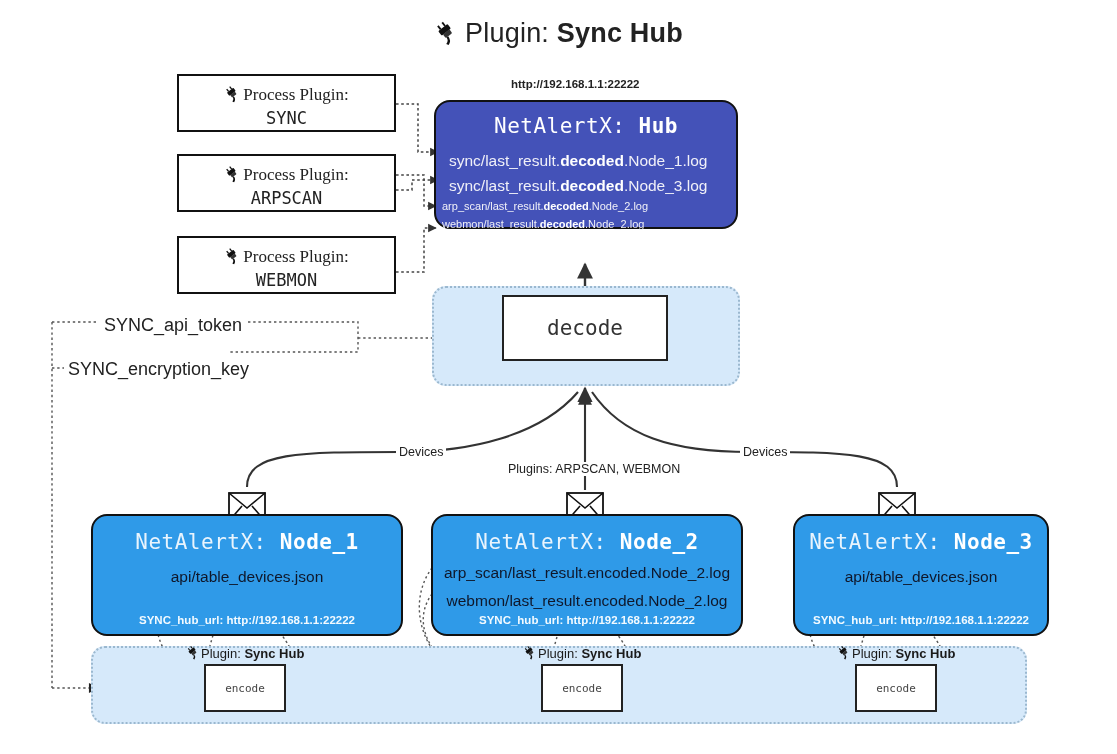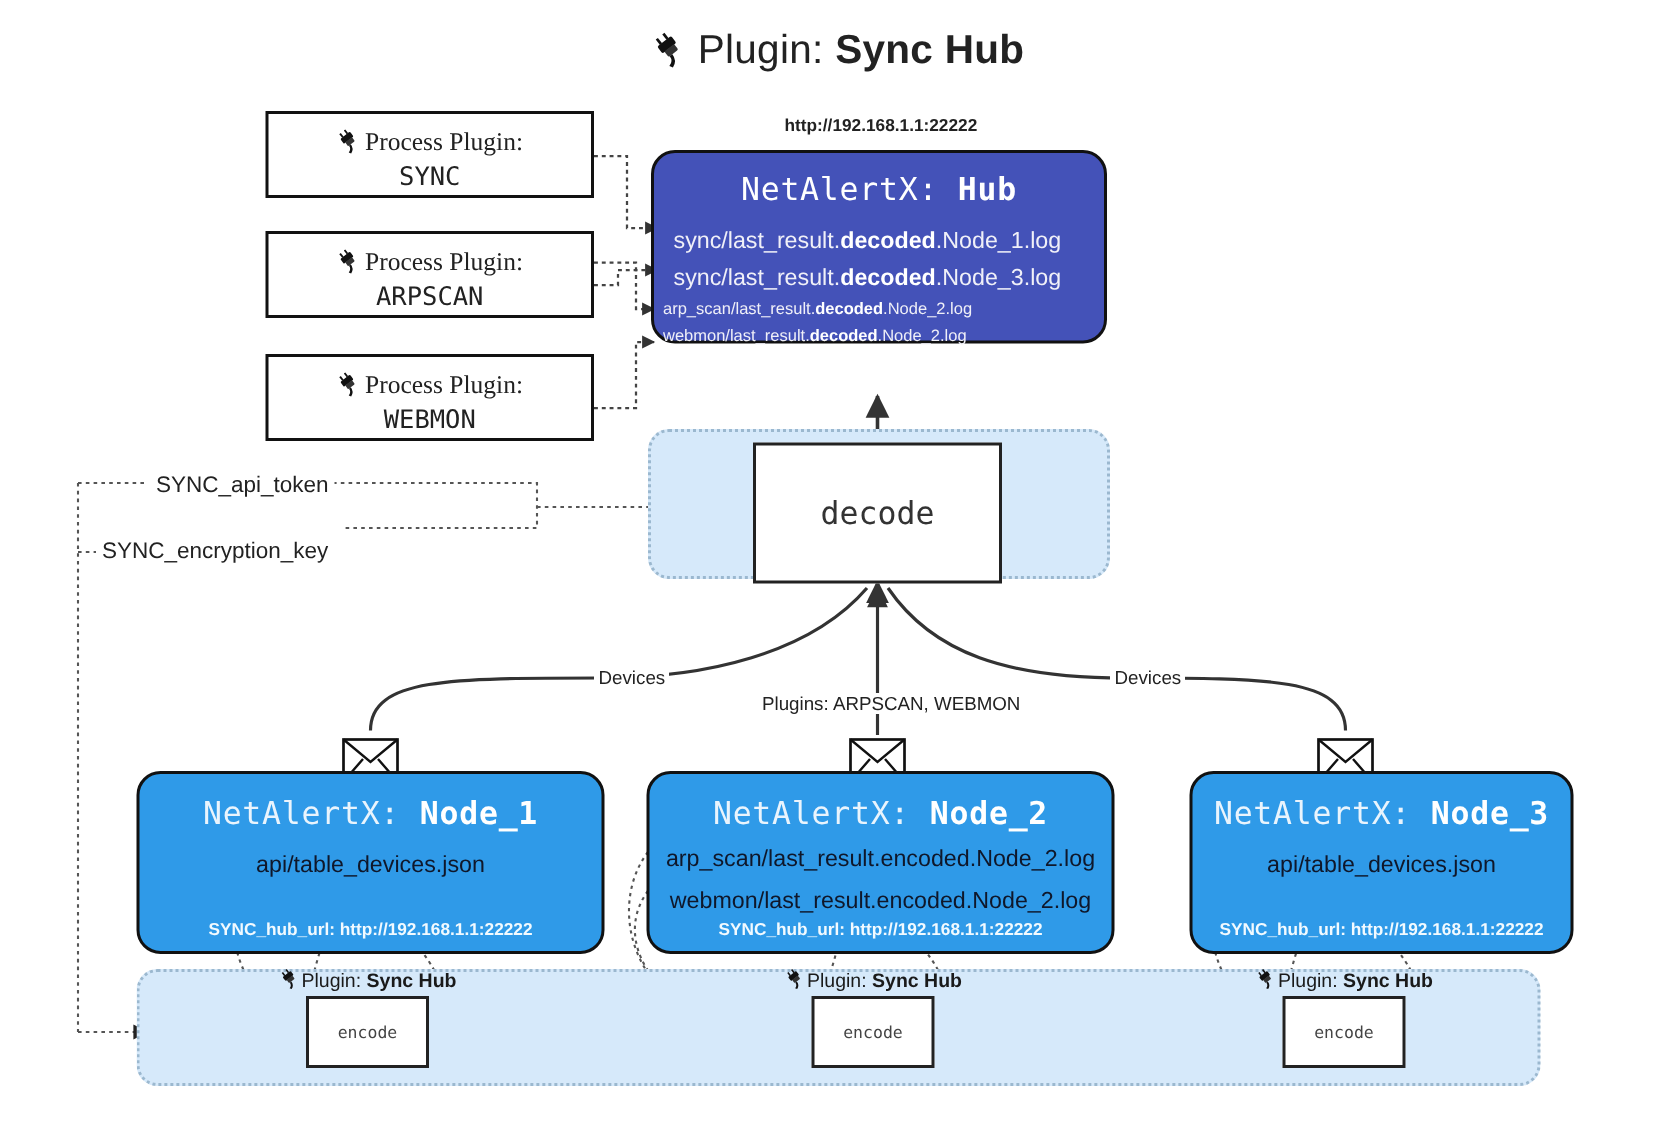--- a/index.html
+++ b/index.html
@@ -53,21 +53,21 @@
                margin-top:14px;letter-spacing:.5px;color:#e9f4fd;}
   .node .nname b{font-weight:bold;color:#ffffff;}
   .node .nline{font-size:15.5px;color:#0f172a;margin-top:14px;white-space:nowrap;}
   .node .nline.tight{margin-top:10px;}
   .node .nurl{position:absolute;left:0;right:0;bottom:8px;font-size:11.5px;
               font-weight:bold;color:#f2faff;white-space:nowrap;}
 
   
   .flabel{position:absolute;font-size:12.5px;color:#222;background:#fff;
           white-space:nowrap;padding:0 3px;}
-  .klabel{position:absolute;font-size:15px;color:#222;background:#fff;
+  .klabel{position:absolute;font-size:18px;color:#222;background:#fff;
           white-space:nowrap;padding:0 4px;}
   .pluginlabel{position:absolute;font-size:13px;color:#1a1a1a;white-space:nowrap;}
   .pluginlabel b{font-weight:bold;}
 
   
   .env{position:absolute;width:38px;height:30px;}
 </style>
 </head>
 <body>
 
@@ -178,34 +178,34 @@
         <rect x="8.6" y="1.6" width="1.7" height="4.2" fill="#111"></rect>
               <rect x="13.7" y="1.6" width="1.7" height="4.2" fill="#111"></rect>
         <rect x="6.6" y="5.6" width="10.8" height="5.4" rx="1.1" fill="#111"></rect>
               <rect x="8.2" y="10.6" width="7.6" height="4.4" rx="1" fill="#333"></rect>
         <path d="M11.1 15 Q11.1 20 6.4 21.6 L5.2 19.6 Q9.1 18.6 9.1 15 Z" fill="#111"></path>
             </g>
           </svg></span><span>Process Plugin:</span></div>
     <div>WEBMON</div>
   </div>
 
-  <div class="hub-url" style="left:523px;top:78px;">http://192.168.1.1:22222</div>
+  <div class="hub-url" style="left:511px;top:78px;">http://192.168.1.1:22222</div>
 
   <div class="hub" style="left:434px;top:100px;width:304px;height:129px;">
     <div class="hname"><span>NetAlertX: </span><b>Hub</b></div>
     <div class="rows">
       <div class="row"><span>sync/last_result.</span><b>decoded</b><span>.Node_1.log</span></div>
       <div class="row"><span>sync/last_result.</span><b>decoded</b><span>.Node_3.log</span></div>
       <div class="row small"><span>arp_scan/last_result.</span><b>decoded</b><span>.Node_2.log</span></div>
       <div class="row small"><span>webmon/last_result.</span><b>decoded</b><span>.Node_2.log</span></div>
     </div>
   </div>
 
   <div class="lightbox" style="left:432px;top:286px;width:308px;height:100px;"></div>
-  <div class="plainbox decode" style="left:502px;top:295px;width:166px;height:94px;">
+  <div class="plainbox decode" style="left:502px;top:295px;width:166px;height:66px;">
     <span>decode</span>
   </div>
 
   <div class="klabel" style="left:100px;top:315px;">SYNC_api_token</div>
   <div class="klabel" style="left:64px;top:359px;">SYNC_encryption_key</div>
 
   <div class="flabel" style="left:396px;top:445px;">Devices</div>
   <div class="flabel" style="left:740px;top:445px;">Devices</div>
   <div class="flabel" style="left:505px;top:462px;">Plugins: ARPSCAN, WEBMON</div>
 

